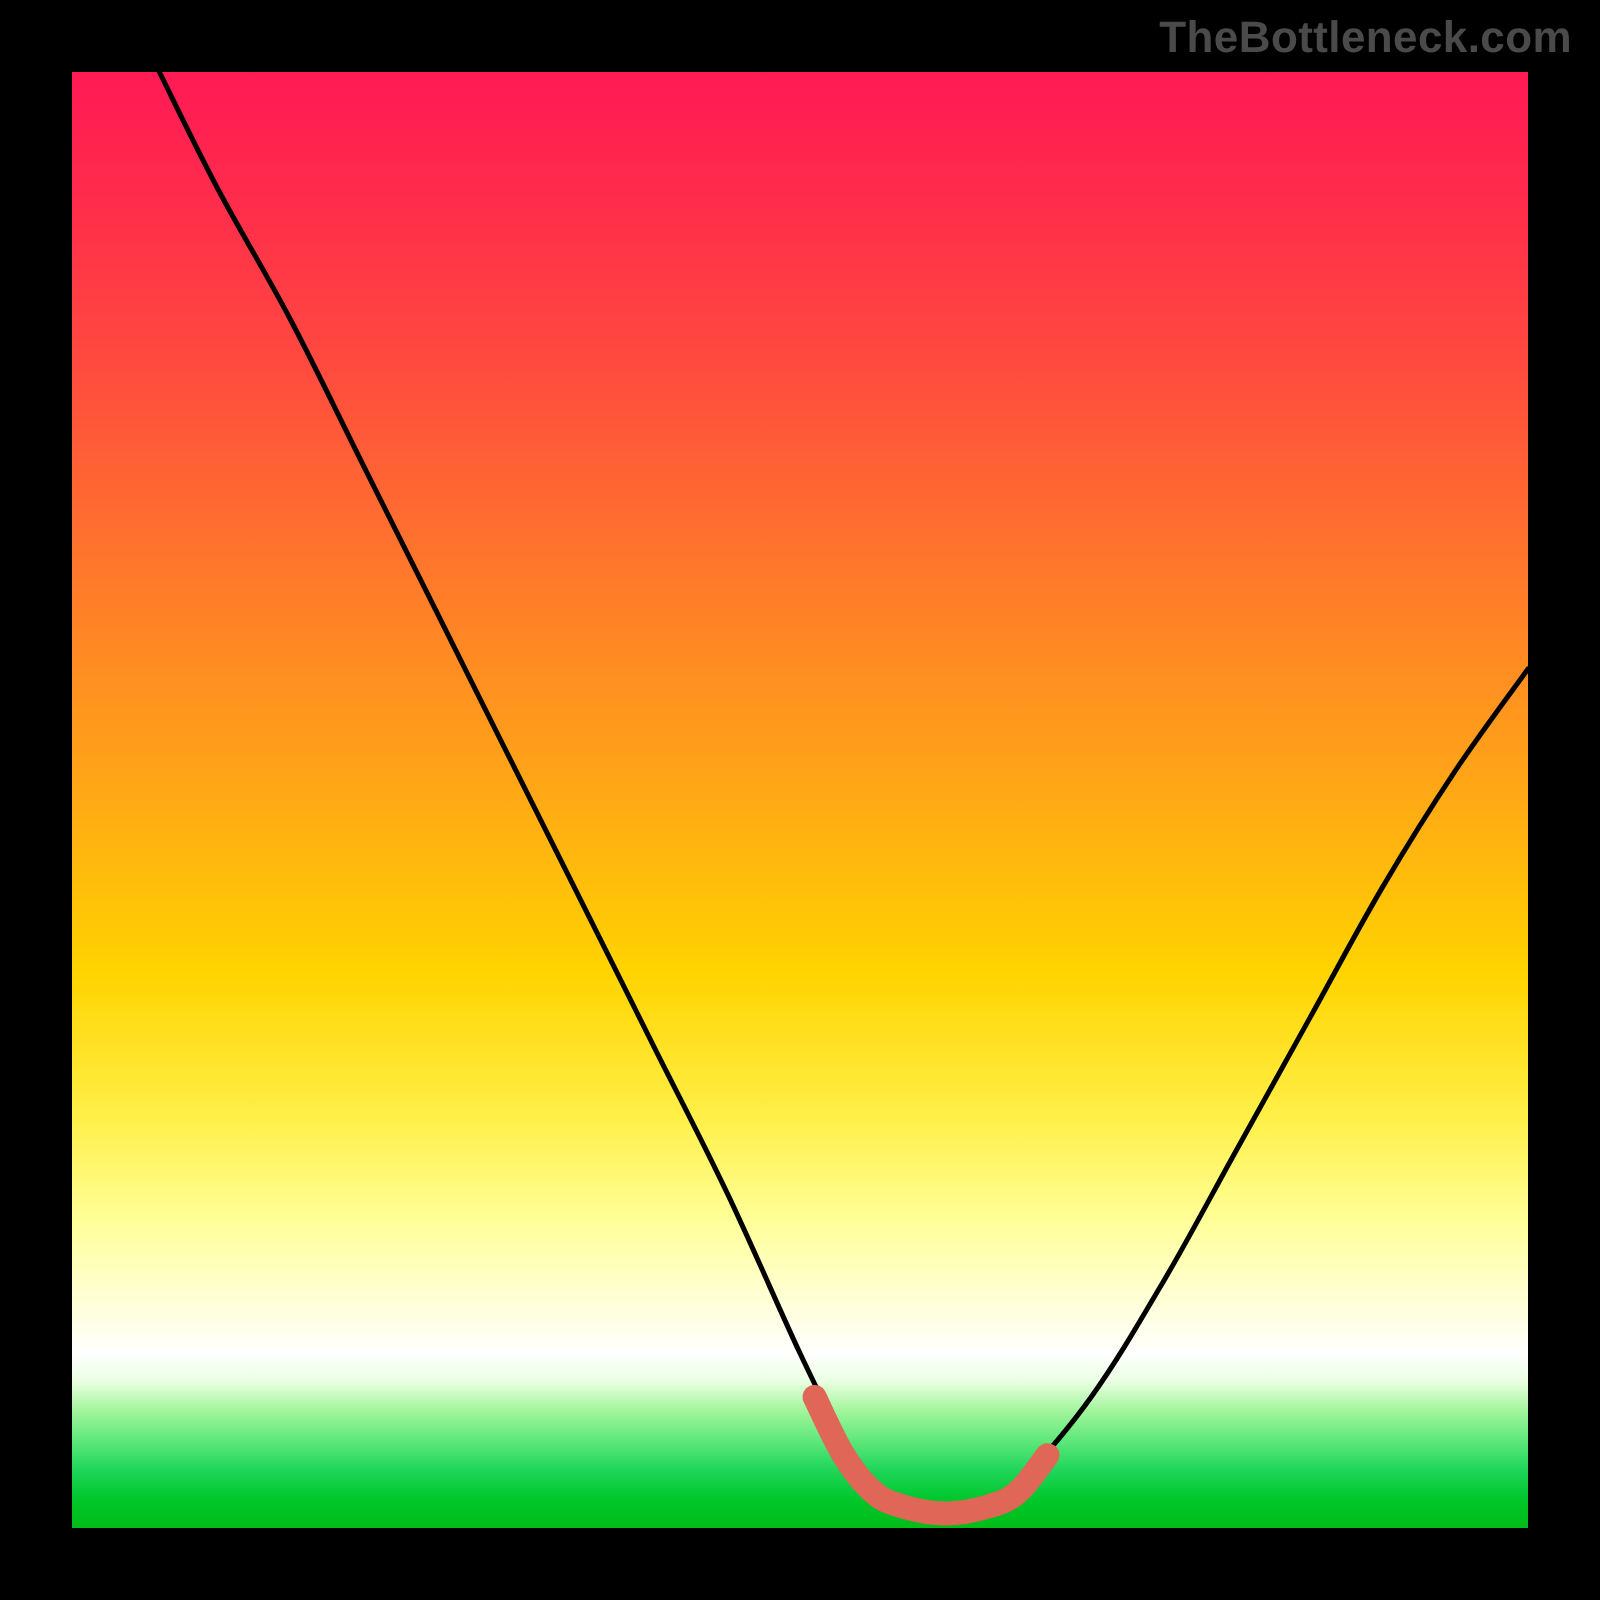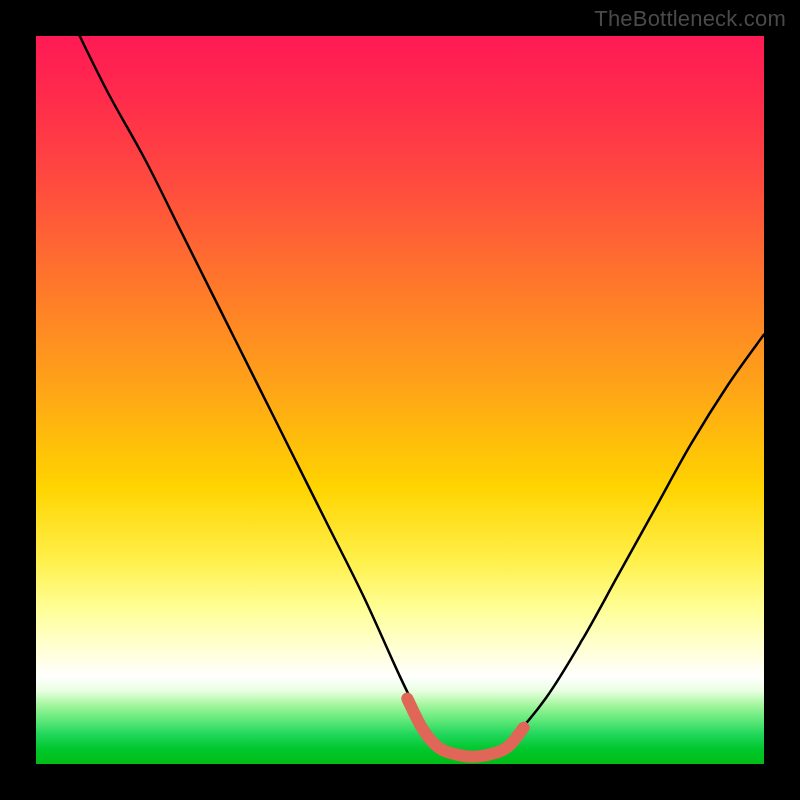--- a/index.html
+++ b/index.html
@@ -10,21 +10,21 @@
     position: relative;
     font-family: Arial, Helvetica, sans-serif;
     overflow: hidden;
   }
   .watermark {
     position: absolute;
     top: 6px;
     right: 14px;
     color: #4a4a4a;
     font-size: 22px;
-    font-weight: 400;
+    font-weight: 700;
     letter-spacing: 0.2px;
     z-index: 5;
   }
   .plot-area {
     position: absolute;
     left: 36px;
     top: 36px;
     width: 728px;
     height: 728px;
     

